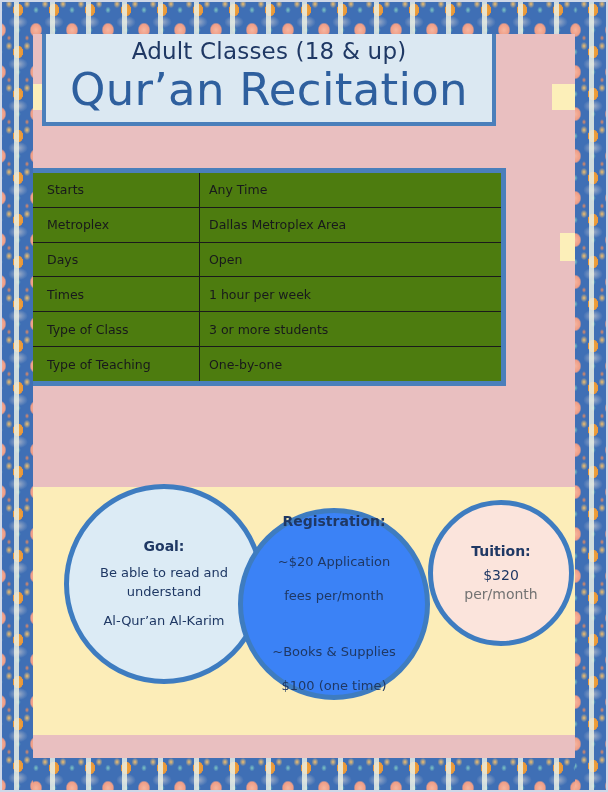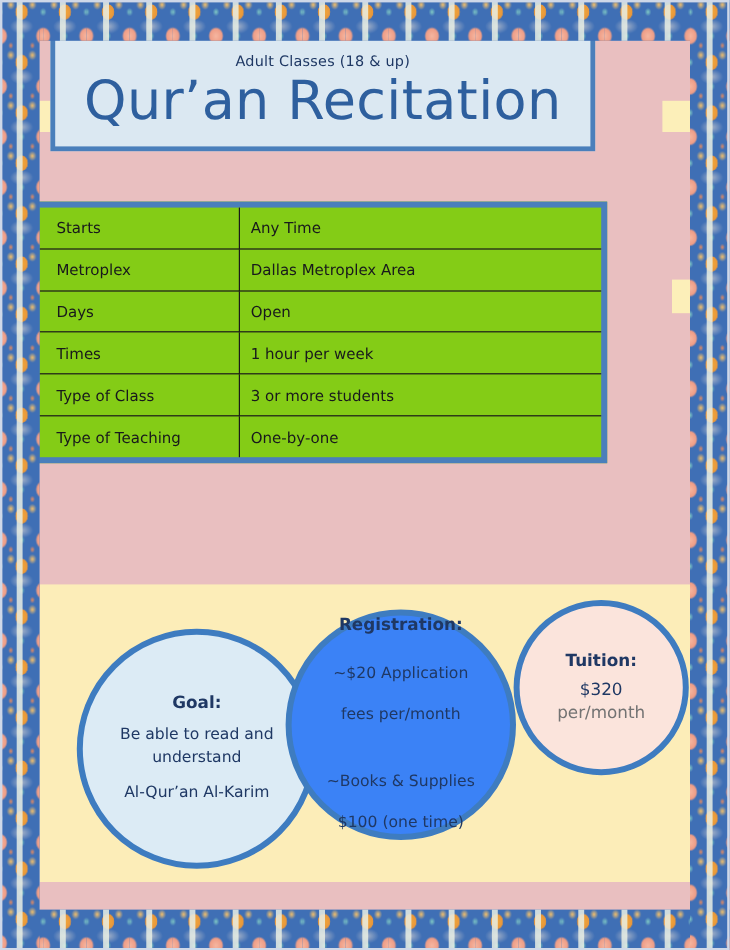--- a/index.html
+++ b/index.html
@@ -91,33 +91,33 @@
     position:absolute;left:42px;top:26px;
     width:454px;height:100px;
     background:#dbe8f2;
     border:4px solid #4a7fbb;
     box-sizing:border-box;
     z-index:12;
     display:flex;flex-direction:column;
     align-items:center;justify-content:center;
   }
   #title-eyebrow{
-    font-size:12px;color:#1f3864;letter-spacing:.2px;
+    font-size:23px;color:#1f3864;letter-spacing:.2px;
     margin-bottom:2px;
   }
   #title-main{
     font-size:45px;color:#2e5f9e;letter-spacing:.3px;
     line-height:1.05;
   }
 
   
   #table-frame{
     position:absolute;left:28px;top:168px;
     width:478px;height:218px;
-    background:#84cc16;
+    background:#4d7c0f;
     border:5px solid #4a7fbb;
     box-sizing:border-box;
     z-index:12;
   }
   #details-table{
     width:100%;height:100%;
     border-collapse:collapse;
     table-layout:fixed;
   }
   #details-table td{
@@ -137,21 +137,21 @@
   
   .circle{
     position:absolute;border-radius:50%;
     border:5px solid #3e7cc0;
     box-sizing:border-box;
     display:flex;flex-direction:column;
     align-items:center;justify-content:center;
     text-align:center;
   }
   #circle-goal{
-    left:64px;top:524px;width:200px;height:200px;
+    left:64px;top:484px;width:200px;height:200px;
     background:#dcebf5;z-index:20;
   }
   #circle-registration{
     left:238px;top:508px;width:192px;height:192px;
     background:#3b82f6;z-index:22;justify-content:space-between;
   }
   #circle-tuition{
     left:428px;top:500px;width:146px;height:146px;
     background:#fbe4dc;z-index:24;
   }

